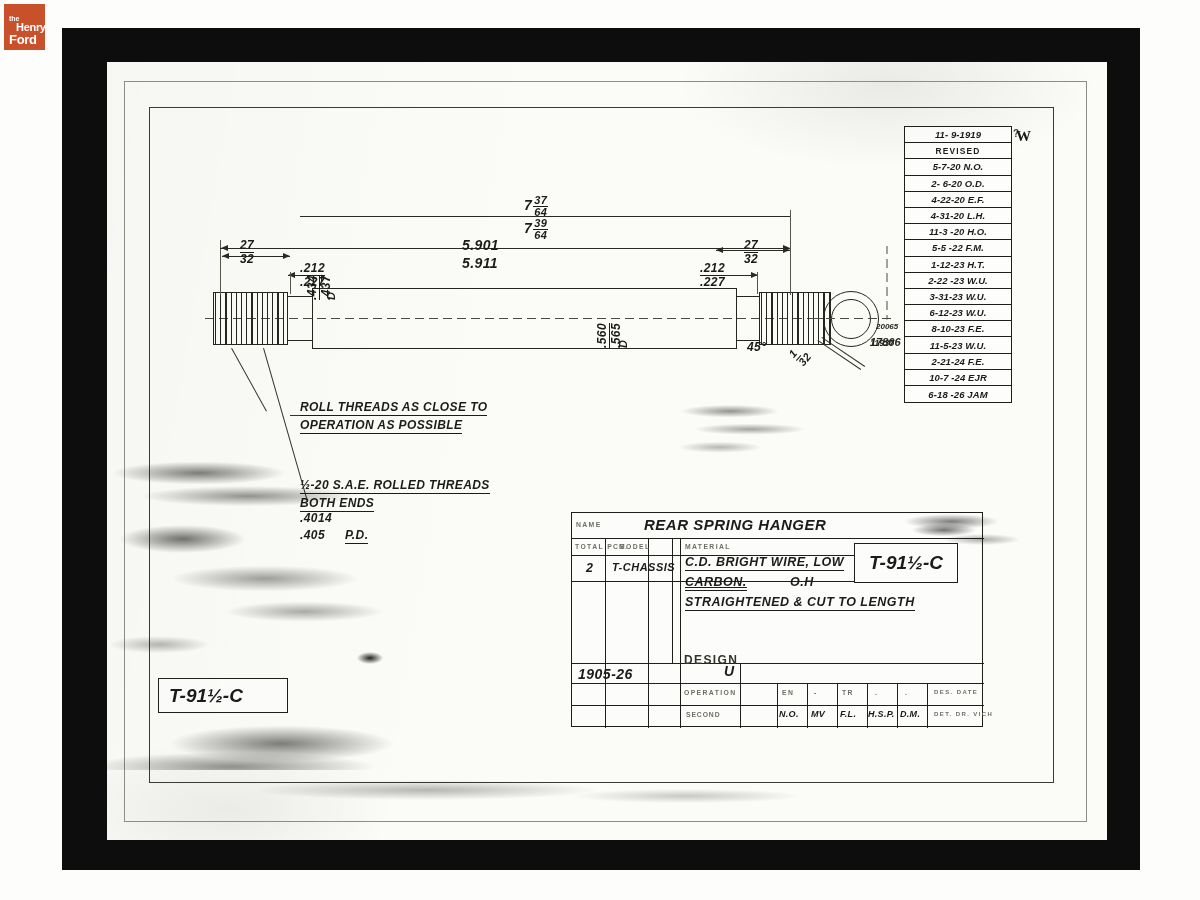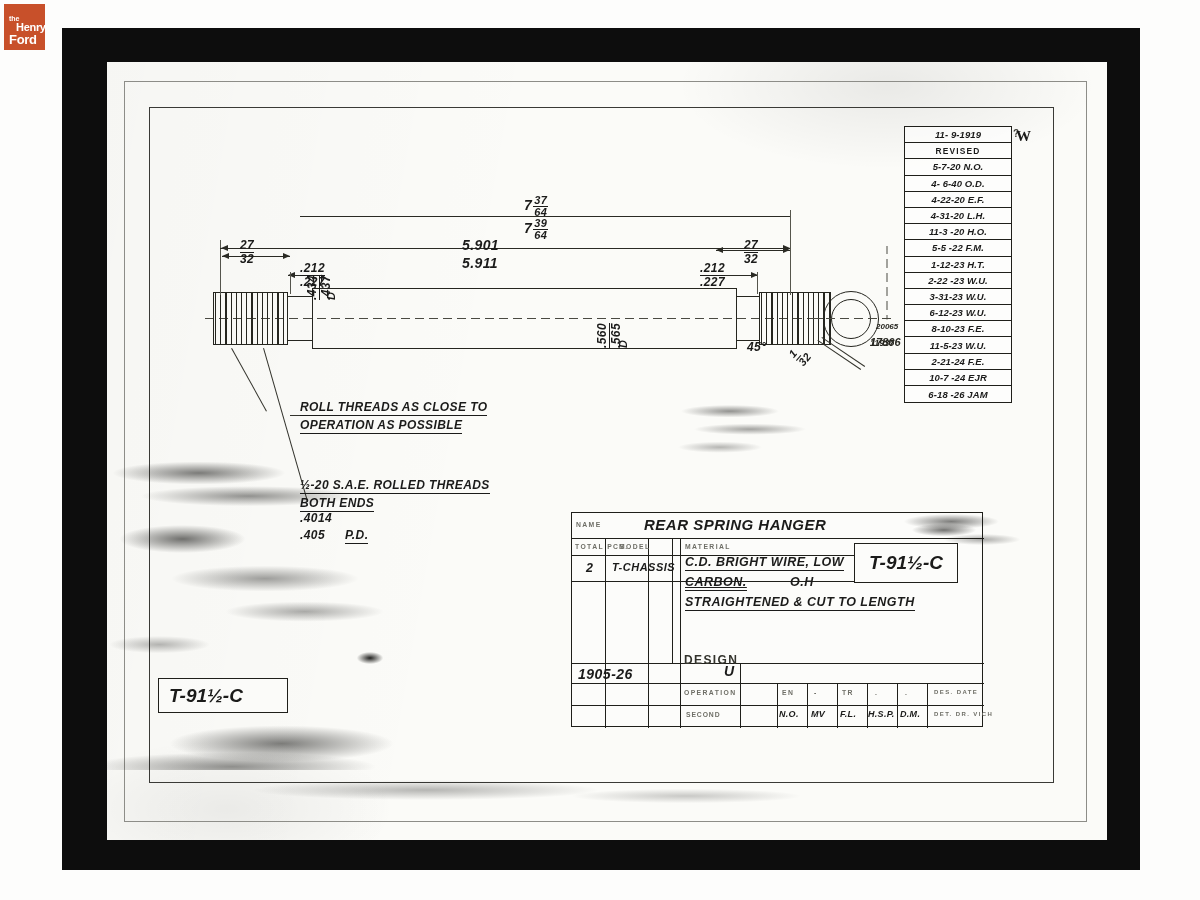--- a/index.html
+++ b/index.html
@@ -367,21 +367,21 @@
   <div class="ink ital und" style="left:300px; top:478px; font-size:12px;">½-20 S.A.E. ROLLED THREADS</div>
   <div class="ink ital und" style="left:300px; top:496px; font-size:12px;">BOTH ENDS</div>
   <div class="ink ital" style="left:300px; top:511px; font-size:12px;">.4014</div>
   <div class="ink ital" style="left:300px; top:528px; font-size:12px;">.405</div>
   <div class="ink ital und" style="left:345px; top:528px; font-size:12px;">P.D.</div>
 
   <div id="rev-table">
     <div class="rrow">11- 9-1919</div>
     <div class="rrow rhead">REVISED</div>
     <div class="rrow">5-7-20  N.O.</div>
-    <div class="rrow">4- 6-40 O.D.</div>
+    <div class="rrow">2- 6-20 O.D.</div>
     <div class="rrow">4-22-20 E.F.</div>
     <div class="rrow">4-31-20 L.H.</div>
     <div class="rrow">11-3 -20 H.O.</div>
     <div class="rrow">5-5 -22 F.M.</div>
     <div class="rrow">1-12-23 H.T.</div>
     <div class="rrow">2-22 -23 W.U.</div>
     <div class="rrow">3-31-23 W.U.</div>
     <div class="rrow">6-12-23 W.U.</div>
     <div class="rrow">8-10-23 F.E.</div>
     <div class="rrow">11-5-23 W.U.</div>

